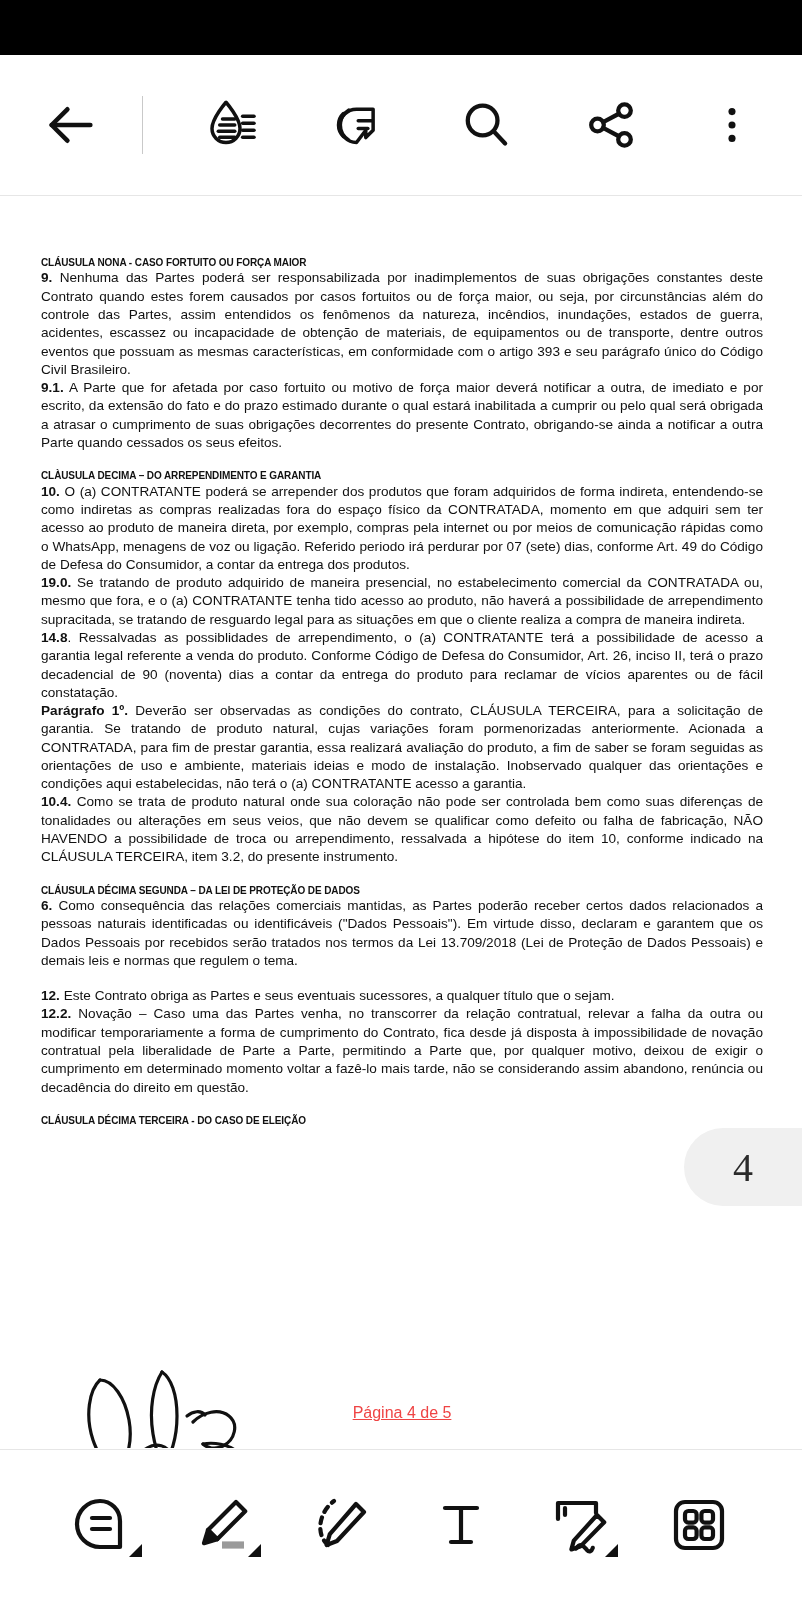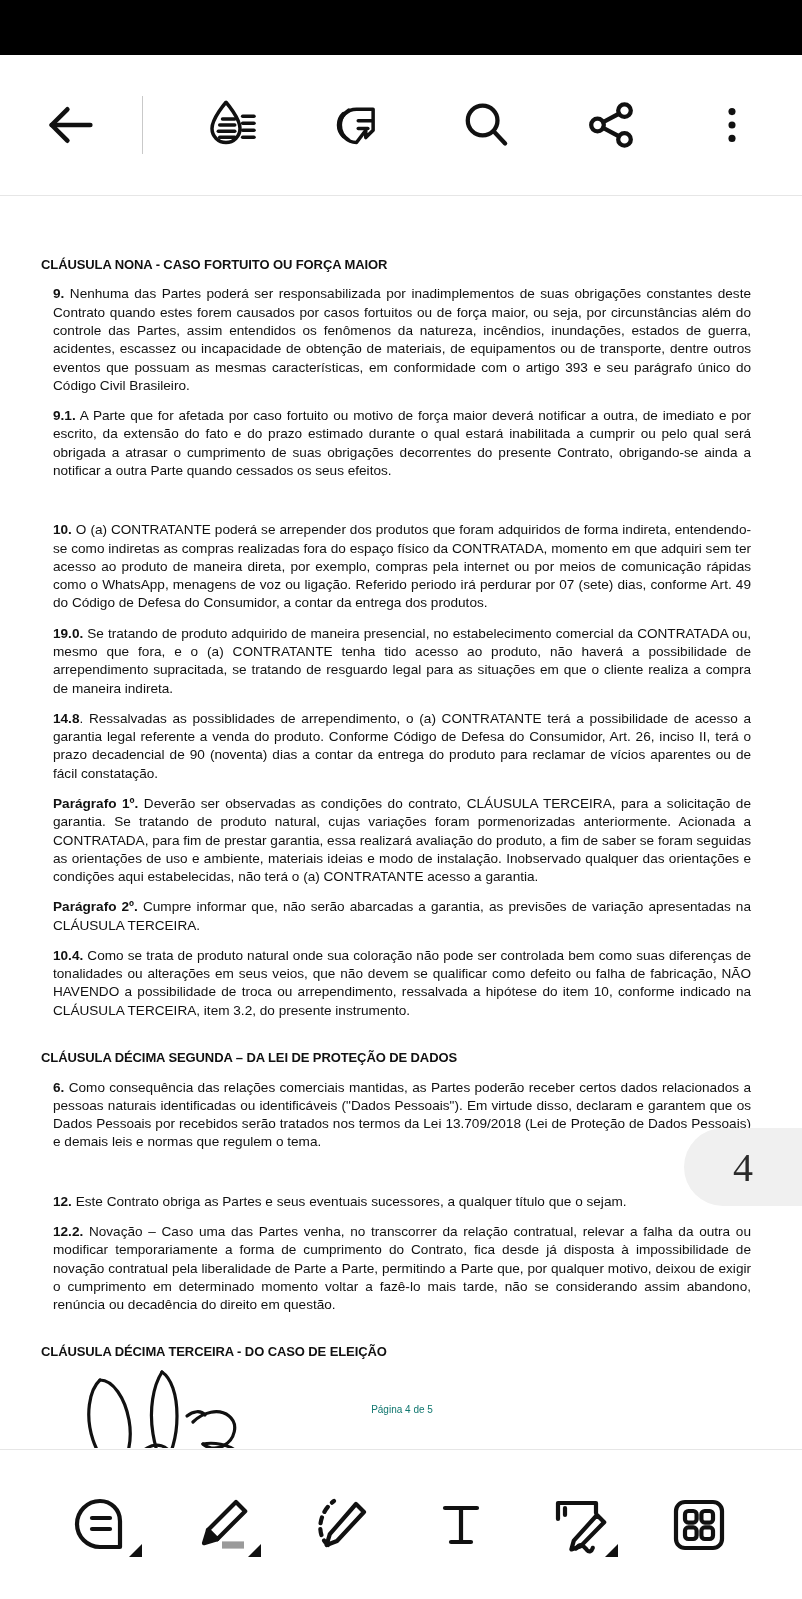--- a/index.html
+++ b/index.html
@@ -44,24 +44,24 @@
     position:absolute; left:41px; top:60px; width:722px;
   }
   .doc {
     color:#111111;
     font-size:13.6px;
     line-height:1.345;
     text-align:justify;
     -webkit-font-smoothing:antialiased;
   }
   .doc h3 {
-    font-size:13px; font-weight:bold; text-align:left;
+    font-size:10px; font-weight:bold; text-align:left;
     letter-spacing:-0.1px;
   }
-  .doc p { margin:12px; text-align:justify; }
+  .doc p { margin:0; text-align:justify; }
   .doc p b, .doc h3 { font-weight:bold; }
   .spacer { height:17px; }
 
   
   .page-badge {
     position:absolute; right:0px; top:932px;
     width:118px; height:78px;
     background:#f0f0f0;
     border-radius:40px 0 0 40px;
     display:flex; align-items:center; justify-content:center;
@@ -72,21 +72,21 @@
   
   .signature {
     position:absolute; left:26px; top:1102px;
     width:210px; height:190px;
     pointer-events:none;
   }
 
   
   .page-footer {
     position:absolute; left:0; top:1148px; width:722px;
-    text-align:center; font-size:10px; color:#0f766e;
+    text-align:center; font-size:16px; color:#ef4444;text-decoration:underline;
   }
 
   
   .bottombar {
     position:absolute; top:1449px; left:0; width:802px; height:150px;
     background:#ffffff;
     border-top:1px solid #e6e6e6;
     display:flex; align-items:center; justify-content:space-around;
     padding:0 44px;
   }
@@ -163,25 +163,25 @@
     </div>
   </div>
 
   <div class="page">
     <div class="page-inner">
       <div class="doc" id="doc-body">
           <h3>CLÁUSULA NONA - CASO FORTUITO OU FORÇA MAIOR</h3>
           <p><b>9.</b> Nenhuma das Partes poderá ser responsabilizada por inadimplementos de suas obrigações constantes deste Contrato quando estes forem causados por casos fortuitos ou de força maior, ou seja, por circunstâncias além do controle das Partes, assim entendidos os fenômenos da natureza, incêndios, inundações, estados de guerra, acidentes, escassez ou incapacidade de obtenção de materiais, de equipamentos ou de transporte, dentre outros eventos que possuam as mesmas características, em conformidade com o artigo 393 e seu parágrafo único do Código Civil Brasileiro.</p>
           <p><b>9.1.</b> A Parte que for afetada por caso fortuito ou motivo de força maior deverá notificar a outra, de imediato e por escrito, da extensão do fato e do prazo estimado durante o qual estará inabilitada a cumprir ou pelo qual será obrigada a atrasar o cumprimento de suas obrigações decorrentes do presente Contrato, obrigando-se ainda a notificar a outra Parte quando cessados os seus efeitos.</p>
           <div class="spacer"></div>
+          <h3>CLÀUSULA DECIMA – DO ARREPENDIMENTO E GARANTIA</h3>
           <p><b>10.</b> O (a) CONTRATANTE poderá se arrepender dos produtos que foram adquiridos de forma indireta, entendendo-se como indiretas as compras realizadas fora do espaço físico da CONTRATADA, momento em que adquiri sem ter acesso ao produto de maneira direta, por exemplo, compras pela internet ou por meios de comunicação rápidas como o WhatsApp, menagens de voz ou ligação. Referido periodo irá perdurar por 07 (sete) dias, conforme Art. 49 do Código de Defesa do Consumidor, a contar da entrega dos produtos.</p>
           <p><b>19.0.</b> Se tratando de produto adquirido de maneira presencial, no estabelecimento comercial da CONTRATADA ou, mesmo que fora, e o (a) CONTRATANTE tenha tido acesso ao produto, não haverá a possibilidade de arrependimento supracitada, se tratando de resguardo legal para as situações em que o cliente realiza a compra de maneira indireta.</p>
           <p><b>14.8</b>. Ressalvadas as possiblidades de arrependimento, o (a)  CONTRATANTE terá a possibilidade de acesso a garantia legal referente a venda do produto. Conforme Código de Defesa do Consumidor, Art. 26, inciso II, terá o prazo decadencial de 90 (noventa) dias a contar da entrega do produto para reclamar de vícios aparentes ou de fácil constatação.</p>
           <p><b>Parágrafo 1º.</b> Deverão ser observadas as condições do contrato, CLÁUSULA TERCEIRA, para a solicitação de garantia. Se tratando de produto natural, cujas variações foram pormenorizadas anteriormente. Acionada a CONTRATADA, para fim de prestar garantia, essa realizará avaliação do produto, a fim de saber se foram seguidas as orientações de uso e ambiente, materiais ideias e modo de instalação. Inobservado qualquer das orientações e condições aqui estabelecidas, não terá o (a) CONTRATANTE acesso a garantia.</p>
-          <p><b>Parágrafo 2º.</b> Cumpre informar que, não serão abarcadas a garantia, as previsões de variação apresentadas na CLÁUSULA TERCEIRA.</p>
           <p><b>10.4.</b> Como se trata de produto natural onde sua coloração não pode ser controlada bem como suas diferenças de tonalidades ou alterações em seus veios, que não devem se qualificar como defeito ou falha de fabricação, NÃO HAVENDO a possibilidade de troca ou arrependimento, ressalvada a hipótese do item 10, conforme indicado na CLÁUSULA TERCEIRA, item 3.2, do presente instrumento.</p>
           <div class="spacer"></div>
           <h3>CLÁUSULA DÉCIMA SEGUNDA – DA LEI DE PROTEÇÃO DE DADOS</h3>
           <p><b>6.</b> Como consequência das relações comerciais mantidas, as Partes poderão receber certos dados relacionados a pessoas naturais identificadas ou identificáveis ("Dados Pessoais"). Em virtude disso, declaram e garantem que os Dados Pessoais por recebidos serão tratados nos termos da Lei 13.709/2018 (Lei de Proteção de Dados Pessoais) e demais leis e normas que regulem o tema.</p>
           <div class="spacer"></div>
           <p><b>12.</b> Este Contrato obriga as Partes e seus eventuais sucessores, a qualquer título que o sejam.</p>
           <p><b>12.2.</b> Novação – Caso uma das Partes venha, no transcorrer da relação contratual, relevar a falha da outra ou modificar temporariamente a forma de cumprimento do Contrato, fica desde já disposta à impossibilidade de novação contratual pela liberalidade de Parte a Parte, permitindo a Parte que, por qualquer motivo, deixou de exigir o cumprimento em determinado momento voltar a fazê-lo mais tarde, não se considerando assim abandono, renúncia ou decadência do direito em questão.</p>
           <div class="spacer"></div>
           <h3>CLÁUSULA DÉCIMA TERCEIRA - DO CASO DE ELEIÇÃO</h3>
         </div>

